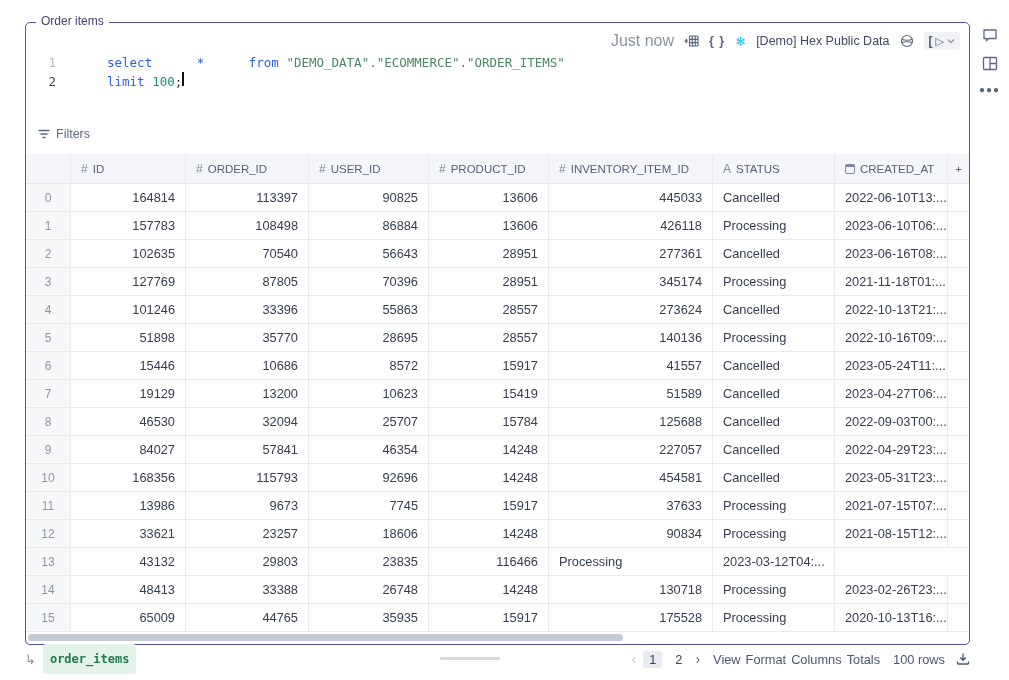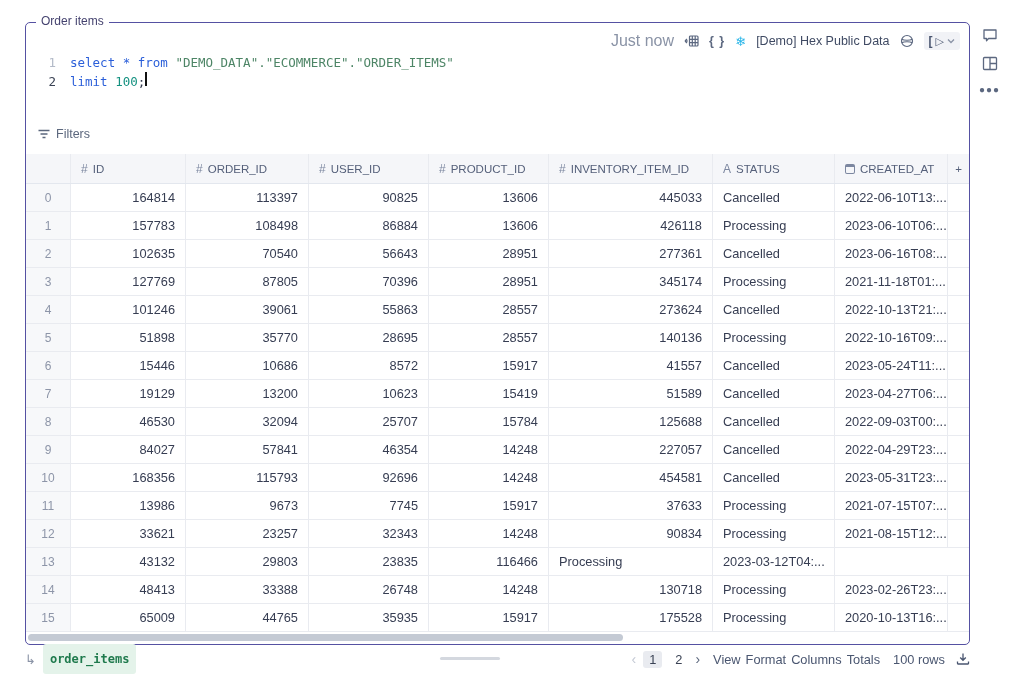--- a/index.html
+++ b/index.html
@@ -25,21 +25,21 @@
              border-radius:3px; padding:2px 5px; color:#4A5670; }
   .run-glyph { font-size:12px; font-weight:bold; }
   .run-tri { font-size:11px; }
 
   
   .editor { position:absolute; top:30px; left:12px; right:12px;
             font-family:"DejaVu Sans Mono", monospace; font-size:12.5px; line-height:19px; }
   .code-line { display:flex; white-space:pre; }
   .line-no { width:18px; text-align:right; margin-right:14px; color:#B3BAC8; }
   .line-no.active { color:#3A4254; }
-  .tok-kw  { color:#2B5FD9; }
+  .tok-kw  { color:#2B5FD9;margin-left:37px; }
   .tok-str { color:#4D8566; }
   .tok-num { color:#149180; }
   .tok-pln { color:#333A4E; }
   .caret { display:inline-block; width:1.5px; height:14px; background:#111;
            vertical-align:-2px; }
 
   
   .filters { position:absolute; top:104px; left:12px; display:flex; align-items:center;
              gap:6px; color:#5B677D; font-size:12.5px; }
 
@@ -218,21 +218,21 @@
           <div class="t-cell c-num">70396</div>
           <div class="t-cell c-num">28951</div>
           <div class="t-cell c-num">345174</div>
           <div class="t-cell c-txt">Processing</div>
           <div class="t-cell c-txt">2021-11-18T01:...</div>
           <div class="t-cell"></div>
         </div>
         <div class="t-row t-body-row">
           <div class="t-cell c-idx">4</div>
           <div class="t-cell c-num">101246</div>
-          <div class="t-cell c-num">39061</div>
+          <div class="t-cell c-num">33396</div>
           <div class="t-cell c-num">55863</div>
           <div class="t-cell c-num">28557</div>
           <div class="t-cell c-num">273624</div>
           <div class="t-cell c-txt">Cancelled</div>
           <div class="t-cell c-txt">2022-10-13T21:...</div>
           <div class="t-cell"></div>
         </div>
         <div class="t-row t-body-row">
           <div class="t-cell c-idx">5</div>
           <div class="t-cell c-num">51898</div>
@@ -307,21 +307,21 @@
           <div class="t-cell c-num">15917</div>
           <div class="t-cell c-num">37633</div>
           <div class="t-cell c-txt">Processing</div>
           <div class="t-cell c-txt">2021-07-15T07:...</div>
           <div class="t-cell"></div>
         </div>
         <div class="t-row t-body-row">
           <div class="t-cell c-idx">12</div>
           <div class="t-cell c-num">33621</div>
           <div class="t-cell c-num">23257</div>
-          <div class="t-cell c-num">32343</div>
+          <div class="t-cell c-num">18606</div>
           <div class="t-cell c-num">14248</div>
           <div class="t-cell c-num">90834</div>
           <div class="t-cell c-txt">Processing</div>
           <div class="t-cell c-txt">2021-08-15T12:...</div>
           <div class="t-cell"></div>
         </div>
         <div class="t-row t-body-row">
           <div class="t-cell c-idx">13</div>
           <div class="t-cell c-num">43132</div>
           <div class="t-cell c-num">29803</div>

